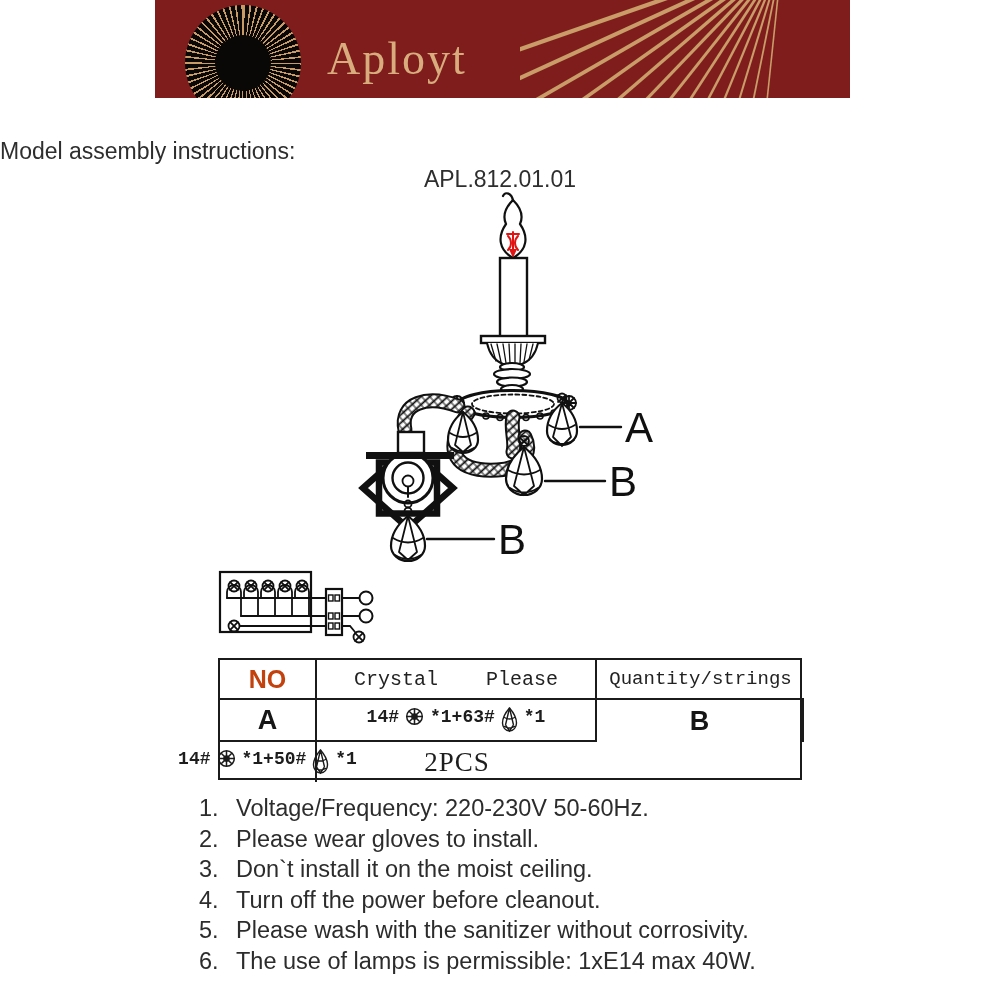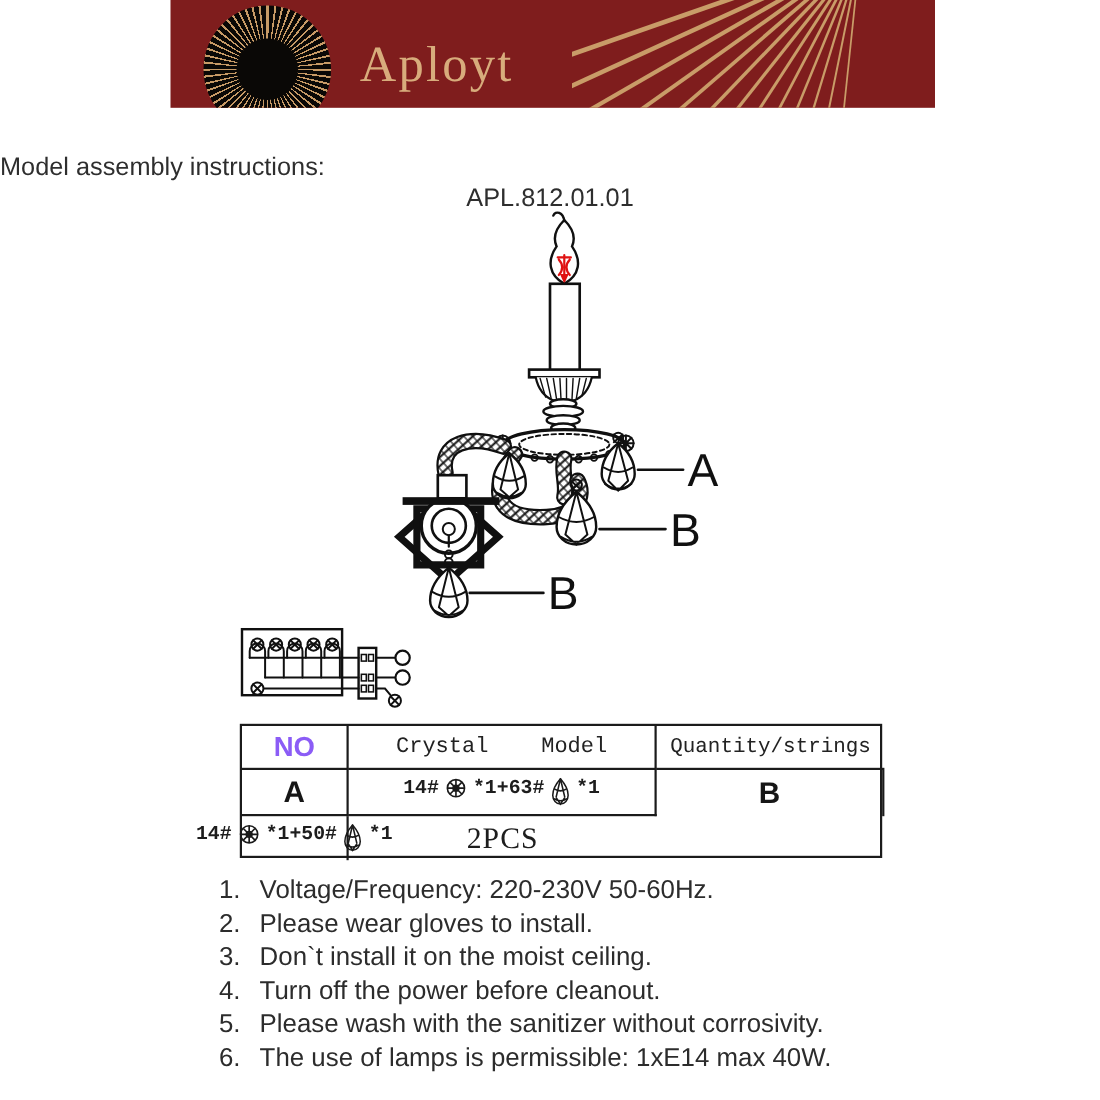--- a/index.html
+++ b/index.html
@@ -23,21 +23,21 @@
   .art{position:absolute;left:0;top:0;}
 
   
   .itable{position:absolute;left:218px;top:658px;width:584px;height:122px;
           display:grid;grid-template-columns:97px 280px 207px;grid-template-rows:40px 42px 40px;
           border:2.5px solid #1b1b1b;box-sizing:border-box;background:#fff;}
   .cell{border-right:2px solid #1b1b1b;border-bottom:2px solid #1b1b1b;
         display:flex;align-items:center;justify-content:center;box-sizing:border-box;}
   .cell.c3{border-right:none;text-align:right;}
   .cell.r3{border-bottom:none;}
-  .h-no{font-size:25px;font-weight:700;color:#8b5cf6;}
+  .h-no{font-size:25px;font-weight:700;color:#c2410c;}
   .h-mono{font-family:"Liberation Mono","DejaVu Sans Mono",monospace;font-size:20px;color:#222;white-space:pre;}
   .rowletter{font-size:27px;font-weight:600;color:#161616;}
   .qty{font-family:"Liberation Serif",serif;font-size:27px;color:#1d1d1d;letter-spacing:1px;}
   .crystal-line{display:flex;gap:6px;
         font-family:"Liberation Mono","DejaVu Sans Mono",monospace;font-size:18px;font-weight:700;color:#1d1d1d;}
 
   
   .instr{position:absolute;left:199px;top:793px;width:680px;font-size:23.5px;color:#2c2c2c;}
   .instr .row{display:flex;line-height:30.6px;}
   .instr .num{width:37px;flex:none;}
@@ -229,21 +229,21 @@
     <path d="M342,626 L350,626 L355,632"></path>
     <g>
       <circle cx="359" cy="637" r="5.5"></circle>
         <path d="M355.2,633.2 L362.8,640.8 M362.8,633.2 L355.2,640.8"></path>
     </g>
   </g>
 </svg>
 
 <div class="itable">
   <div class="cell h-no">NO</div>
-  <div class="cell h-mono">Crystal    Model</div>
+  <div class="cell h-mono">Crystal    Please</div>
   <div class="cell c3 h-mono" style="font-size:19px;">Quantity/strings</div>
 
   <div class="cell rowletter">A</div>
   <div class="cell">
     <div class="crystal-line">
       <span>14#</span>
       <svg width="19" height="19" viewBox="0 0 19 19" fill="none" stroke="#1a1a1a" stroke-width="1.5">
         <circle cx="9.5" cy="9.5" r="7.8"></circle>
         <path d="M9.5,2 L9.5,17 M2,9.5 L17,9.5 M4.2,4.2 L14.8,14.8 M14.8,4.2 L4.2,14.8"></path>
         <circle cx="9.5" cy="9.5" r="2.6"></circle>

